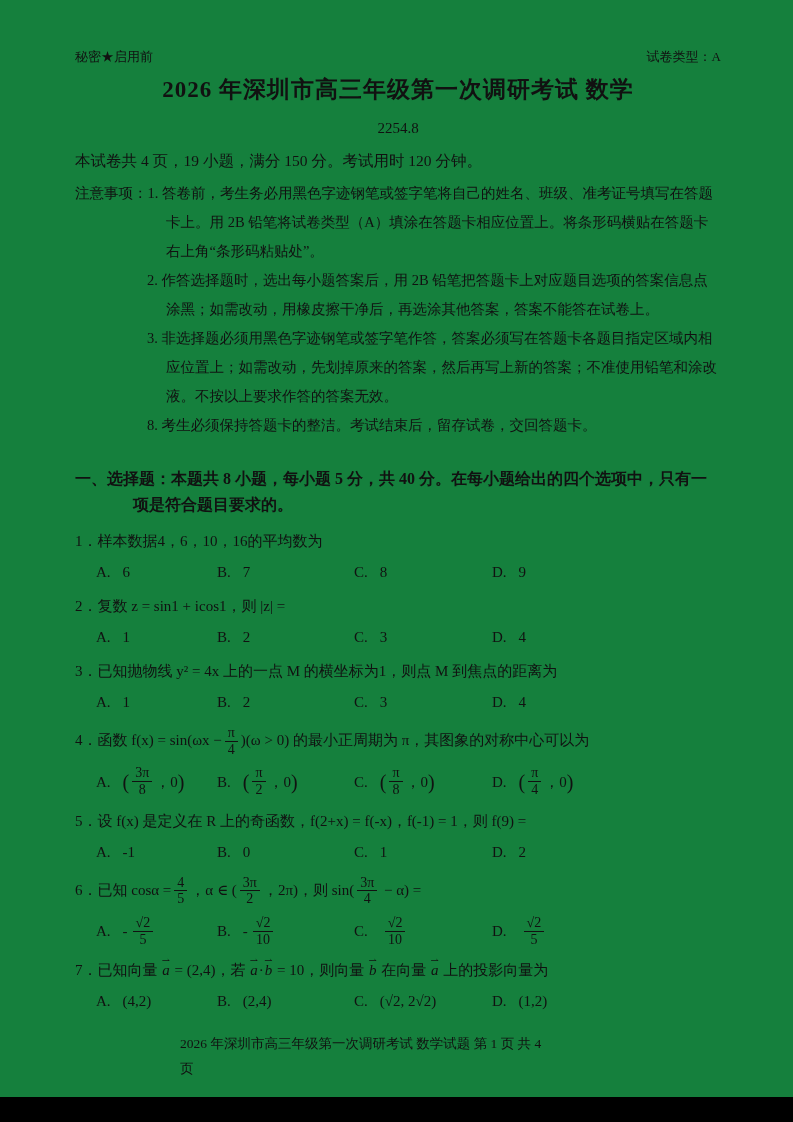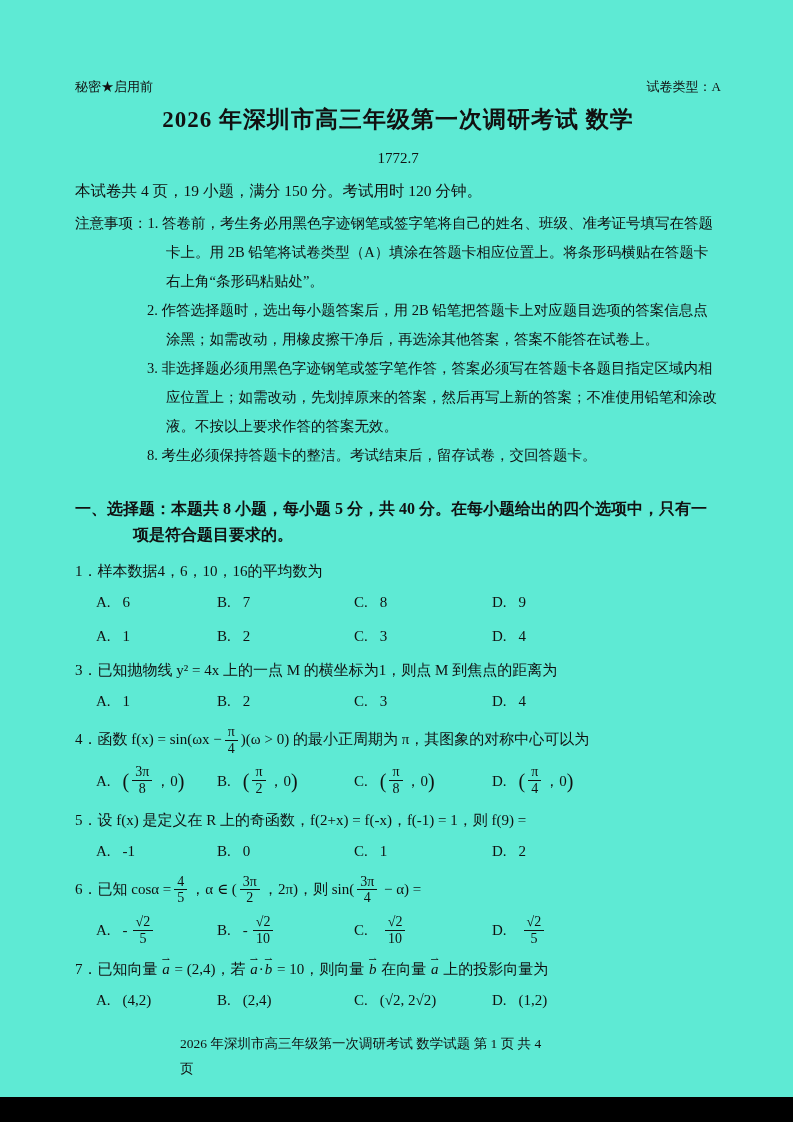--- a/index.html
+++ b/index.html
@@ -7,22 +7,22 @@
   body {
     width: 793px; height: 1122px;
     background: #ffffff;
     color: #111111;
     font-family: "Liberation Serif", "DejaVu Serif", serif;
   }
   .page {
     position: relative;
     width: 793px; height: 1122px;
     overflow: hidden;
-    padding: 78px 72px 0 75px;
-    background: #5eead4;
+    padding: 48px 72px 0 75px;
+    background: #15803d;
   }
   .hdr { display: flex; justify-content: space-between; font-size: 13px; }
   .title { margin: 8px 0 0 0; text-align: center; font-size: 23px; font-weight: bold; letter-spacing: 1px; }
   .date { margin-top: 15px; text-align: center; font-size: 15px; }
   .intro { margin-top: 14px; font-size: 15.5px; }
   .notices { margin-top: 7px; font-size: 14.5px; line-height: 29px; }
   .notice-first { padding-left: 91px; text-indent: -91px; }
   .notice-item  { padding-left: 91px; text-indent: -19px; }
   .section-title { margin-top: 26px; font-size: 16px; font-weight: bold; line-height: 26px; padding-left: 58px; text-indent: -58px; }
   .q { margin-top: 12px; font-size: 15px; }
@@ -47,21 +47,21 @@
 <body>
 
 <div class="page">
 
   <div class="hdr">
     <span>秘密★启用前</span>
     <span>试卷类型：A</span>
   </div>
 
   <h1 class="title">2026 年深圳市高三年级第一次调研考试 数学</h1>
-  <div class="date">1772.7</div>
+  <div class="date">2254.8</div>
   <div class="intro">本试卷共 4 页，19 小题，满分 150 分。考试用时 120 分钟。</div>
 
   <div class="notices">
     <div class="notice-first"><span>注意事项：</span><span>1. 答卷前，考生务必用黑色字迹钢笔或签字笔将自己的姓名、班级、准考证号填写在答题卡上。用 2B 铅笔将试卷类型（A）填涂在答题卡相应位置上。将条形码横贴在答题卡右上角“条形码粘贴处”。</span></div>
     <div class="notice-item">2. 作答选择题时，选出每小题答案后，用 2B 铅笔把答题卡上对应题目选项的答案信息点涂黑；如需改动，用橡皮擦干净后，再选涂其他答案，答案不能答在试卷上。</div>
     <div class="notice-item">3. 非选择题必须用黑色字迹钢笔或签字笔作答，答案必须写在答题卡各题目指定区域内相应位置上；如需改动，先划掉原来的答案，然后再写上新的答案；不准使用铅笔和涂改液。不按以上要求作答的答案无效。</div>
     <div class="notice-item">8. 考生必须保持答题卡的整洁。考试结束后，留存试卷，交回答题卡。</div>
   </div>
 
   <div class="section-title">一、选择题：本题共 8 小题，每小题 5 分，共 40 分。在每小题给出的四个选项中，只有一项是符合题目要求的。</div>
@@ -82,20 +82,21 @@
           <span>8</span>
         </span>
       <span class="opt">
           <span class="olabel">D.</span>
           <span>9</span>
         </span>
     </div>
   </div>
 
   <div class="q">
+    <div class="stem">2．复数 z = sin1 + icos1，则 |z| =</div>
     <div class="opts">
       <span class="opt">
           <span class="olabel">A.</span>
           <span>1</span>
         </span>
       <span class="opt">
           <span class="olabel">B.</span>
           <span>2</span>
         </span>
       <span class="opt">

